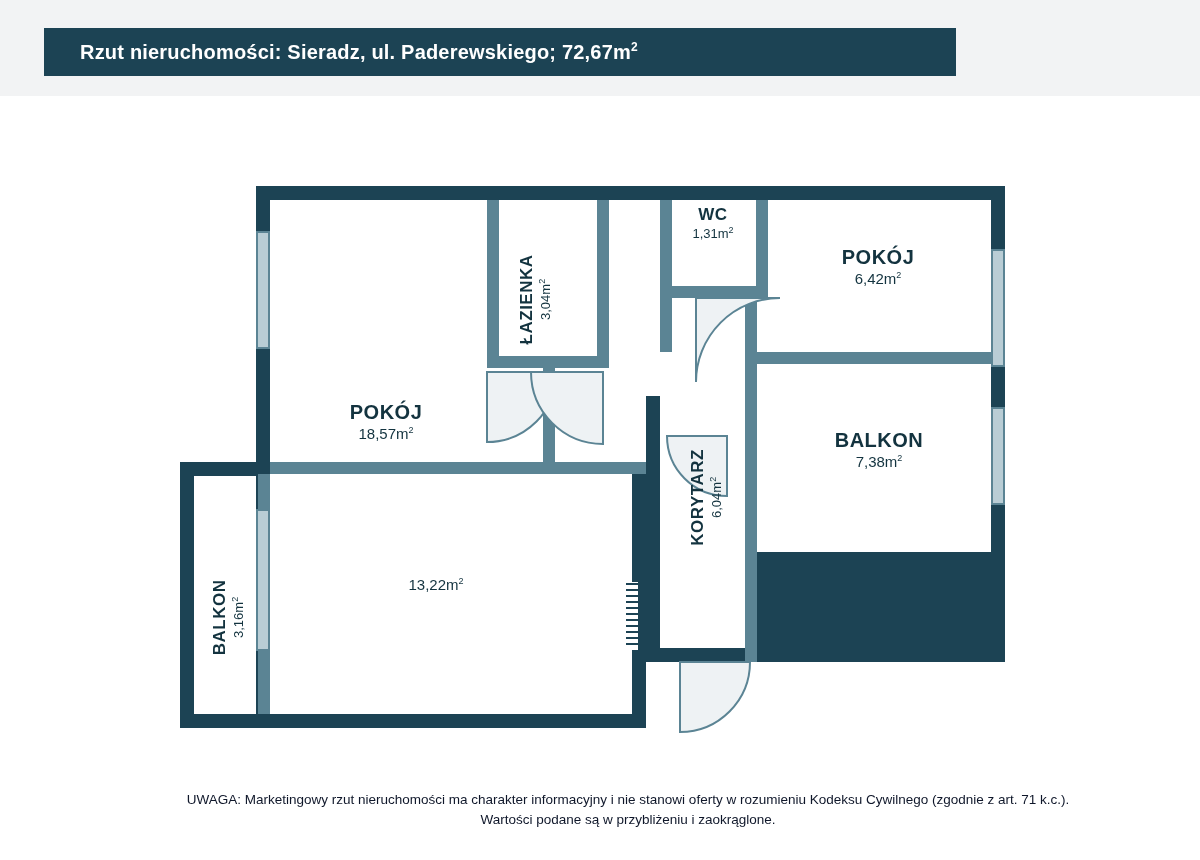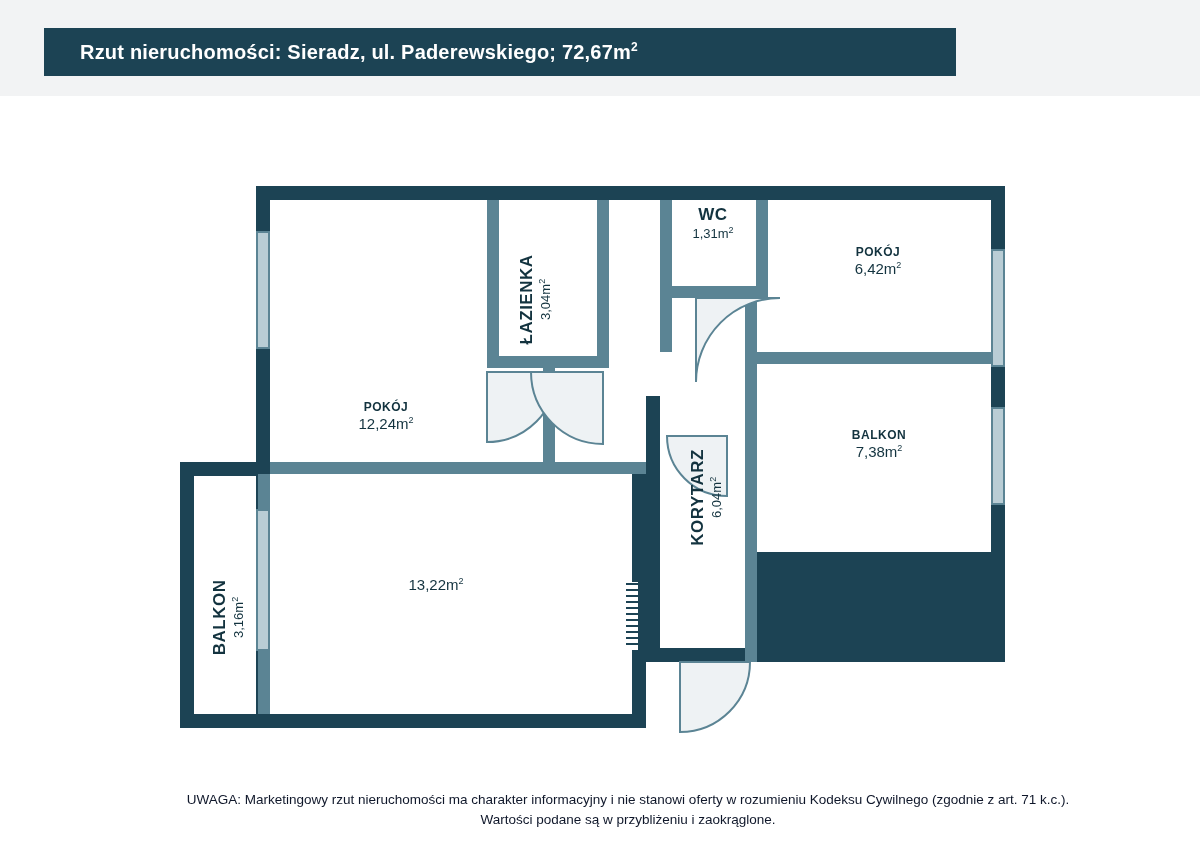--- a/index.html
+++ b/index.html
@@ -38,21 +38,21 @@
 
   
   .room-label{
     position:absolute;
     text-align:center;
     color:#13333f;
     line-height:1.25;
     pointer-events:none;
   }
   .room-label .name{
-    font-size:12px;font-weight:bold;letter-spacing:.5px;white-space:nowrap;
+    font-size:20px;font-weight:bold;letter-spacing:.5px;white-space:nowrap;
   }
   .room-label .area{
     font-size:15px;white-space:nowrap;
   }
   .room-label .area sup{font-size:9px;vertical-align:super;}
   .room-label.small .name{font-size:17px;}
   .room-label.small .area{font-size:13px;}
 
   
   .vert{
@@ -166,21 +166,21 @@
       <line x1="626" y1="536" x2="638" y2="536"></line>
       <line x1="626" y1="542" x2="638" y2="542"></line>
       <line x1="626" y1="548" x2="638" y2="548"></line>
     </g>
   </g>
 </svg>
 </div>
 
 <div class="room-label" style="left:296px;top:400px;width:180px;">
   <div class="name">POKÓJ</div>
-  <div class="area"><span>12,24m</span><sup>2</sup></div>
+  <div class="area"><span>18,57m</span><sup>2</sup></div>
 </div>
 
 <div class="room-label vert rot small" style="left:450px;top:280px;width:170px;">
   <div class="name">ŁAZIENKA</div>
   <div class="area"><span>3,04m</span><sup>2</sup></div>
 </div>
 
 <div class="room-label small" style="left:637px;top:204px;width:152px;">
   <div class="name">WC</div>
   <div class="area"><span>1,31m</span><sup>2</sup></div>

